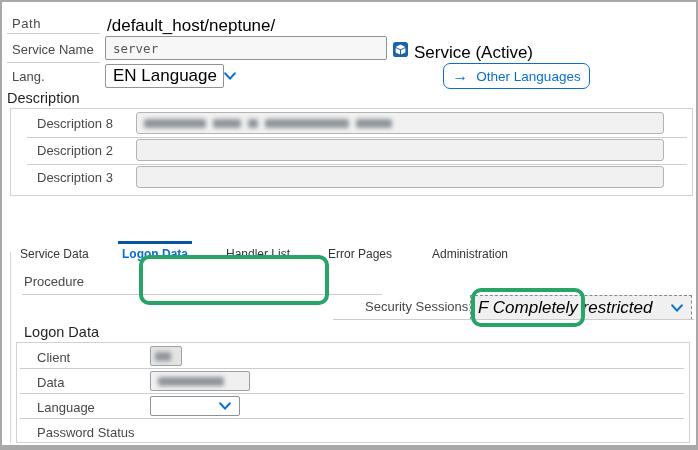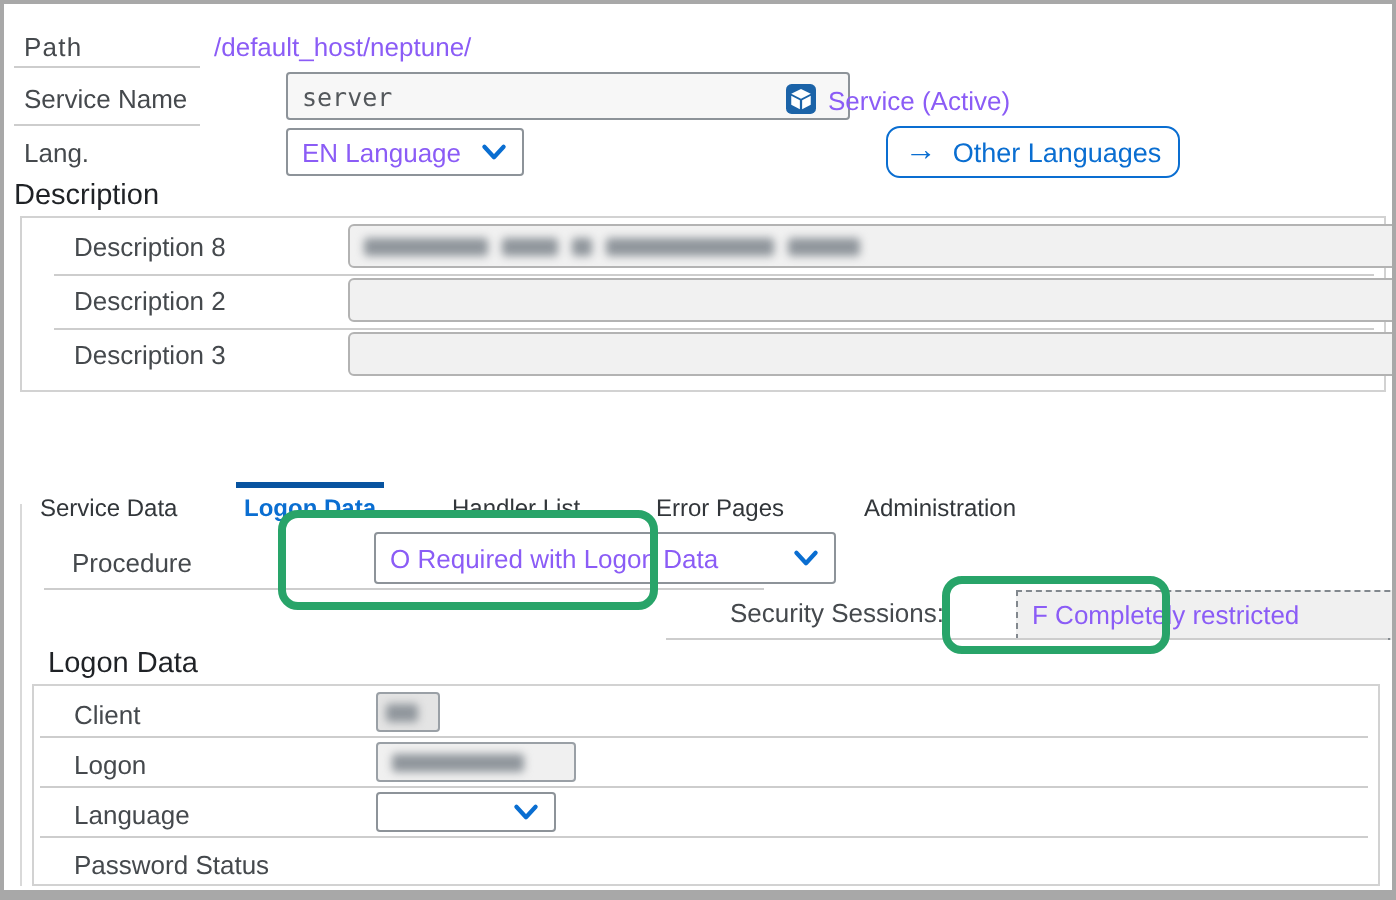--- a/index.html
+++ b/index.html
@@ -3,48 +3,48 @@
 <meta charset="utf-8">
 <style>
   html,body{margin:0;padding:0;background:#e9e9e9;}
   .frame{
     position:relative;width:698px;height:450px;box-sizing:border-box;
     background:#fff;border:2px solid #a8a8a8;border-bottom-width:5px;
     font-family:"Liberation Sans",sans-serif;color:#32363a;overflow:hidden;
   }
   .abs{position:absolute;}
   .lbl{font-size:13px;color:#45494d;white-space:nowrap;}
-  .val{font-size:13px;color:#8b5cf6;white-space:nowrap;}
+  .val{font-size:17px;color:#000000;white-space:nowrap;}
   .mono{font-family:"DejaVu Sans Mono",monospace;font-size:12.5px;color:#54585c;}
   .sep{position:absolute;height:1px;background:#cdcdcd;}
   .vline{position:absolute;width:1px;background:#d9d9d9;}
   .field{
     position:absolute;box-sizing:border-box;display:flex;align-items:center;
-    border:1px solid #8d9399;border-radius:2px;background:#f7f7f7;padding:0 7px;margin-left:38px;
+    border:1px solid #8d9399;border-radius:2px;background:#f7f7f7;padding:0 7px;
   }
   .select{background:#fff;justify-content:space-between;cursor:pointer;}
   .chev{width:14px;height:14px;flex:0 0 auto;margin-left:6px;}
   .chev path{stroke:#0a6ed1;stroke-width:2.4;fill:none;stroke-linecap:round;stroke-linejoin:round;}
   .groupbox{position:absolute;border:1px solid #d2d2d2;background:#fff;box-sizing:border-box;}
   .ginput{background:#f1f1f1;border:1px solid #b3b3b3;border-radius:3px;}
   .section-title{font-size:14.5px;color:#1f2226;font-weight:500;white-space:nowrap;}
   .tab{position:absolute;top:217px;font-size:12px;color:#32363a;cursor:pointer;white-space:nowrap;margin-top:28px;}
   .tab.active{color:#0a6ed1;font-weight:600;}
   .tab-underline{position:absolute;height:3px;background:#0854a0;}
   .btn{
     position:absolute;box-sizing:border-box;display:flex;align-items:center;justify-content:center;
     gap:8px;border:1.5px solid #0a6ed1;border-radius:7px;background:#fff;color:#0a6ed1;
     font-size:13.5px;cursor:pointer;white-space:nowrap;
   }
   .btn .arrow{font-size:16px;font-weight:700;line-height:1;}
   .hl{position:absolute;border:4px solid #28a469;border-radius:10px;pointer-events:none;}
   .redact{display:flex;gap:7px;align-items:center;filter:blur(2.2px);}
   .redact i{display:block;height:9px;border-radius:2px;background:#90969c;}
   .svc-icon{width:15px;height:15px;display:block;}
-  .dashed{border:1px dashed #82888e;background:#f0f0f0;border-radius:0;}
+  .dashed{border:1px dashed #82888e;background:#f0f0f0;border-radius:0;font-style:italic;}
 </style>
 </head>
 <body>
 
 <div class="frame">
 
   <div class="abs lbl" style="left:10px;top:14px;letter-spacing:.6px;">Path</div>
   <div class="abs val" style="left:105px;top:14px;">/default_host/neptune/</div>
   <div class="sep" style="left:5px;top:31px;width:93px;"></div>
 
@@ -99,27 +99,21 @@
 
   <div class="tab" style="left:18px;">Service Data</div>
   <div class="tab active" style="left:120px;">Logon Data</div>
   <div class="tab" style="left:224px;">Handler List</div>
   <div class="tab" style="left:326px;">Error Pages</div>
   <div class="tab" style="left:430px;">Administration</div>
   <div class="tab-underline" style="left:116px;top:239px;width:74px;"></div>
 
   <div class="vline" style="left:8px;top:250px;height:191px;"></div>
 
-  <div class="abs lbl" style="left:22px;top:272px;margin-left:12px;">Procedure</div>
-  <div class="field select" style="left:147px;top:264px;width:231px;height:26px;">
-    <span class="val">O Required with Logon Data</span>
-    <svg class="chev" viewBox="0 0 16 16">
-        <path d="M2.5 5l5.5 6 5.5-6"></path>
-      </svg>
-  </div>
+  <div class="abs lbl" style="left:22px;top:272px;">Procedure</div>
   <div class="sep" style="left:20px;top:292px;width:360px;"></div>
   <div class="hl" style="left:137px;top:253px;width:182px;height:42px;"></div>
 
   <div class="abs lbl" style="left:363px;top:297px;">Security Sessions:</div>
   <div class="field select dashed" style="left:468px;top:293px;width:222px;height:25px;">
     <span class="val">F Completely restricted</span>
     <svg class="chev" viewBox="0 0 16 16">
         <path d="M2.5 5l5.5 6 5.5-6"></path>
       </svg>
   </div>
@@ -130,21 +124,21 @@
   <div class="groupbox" style="left:14px;top:340px;width:674px;height:101px;"></div>
 
   <div class="abs lbl" style="left:35px;top:348px;">Client</div>
   <div class="field" style="left:148px;top:344px;width:32px;height:20px;background:#e4e4e4;border-color:#9aa0a6;padding:0 4px;">
     <span class="redact">
         <i style="width:16px"></i>
       </span>
   </div>
   <div class="sep" style="left:18px;top:366px;width:664px;"></div>
 
-  <div class="abs lbl" style="left:35px;top:373px;">Logon</div>
+  <div class="abs lbl" style="left:35px;top:373px;">Data</div>
   <div class="field" style="left:148px;top:369px;width:100px;height:20px;background:#f0f0f0;border-color:#9aa0a6;">
     <span class="redact">
         <i style="width:66px"></i>
       </span>
   </div>
   <div class="sep" style="left:18px;top:391px;width:664px;"></div>
 
   <div class="abs lbl" style="left:35px;top:398px;">Language</div>
   <div class="field select" style="left:148px;top:394px;width:90px;height:20px;">
     <span class="val"></span>

